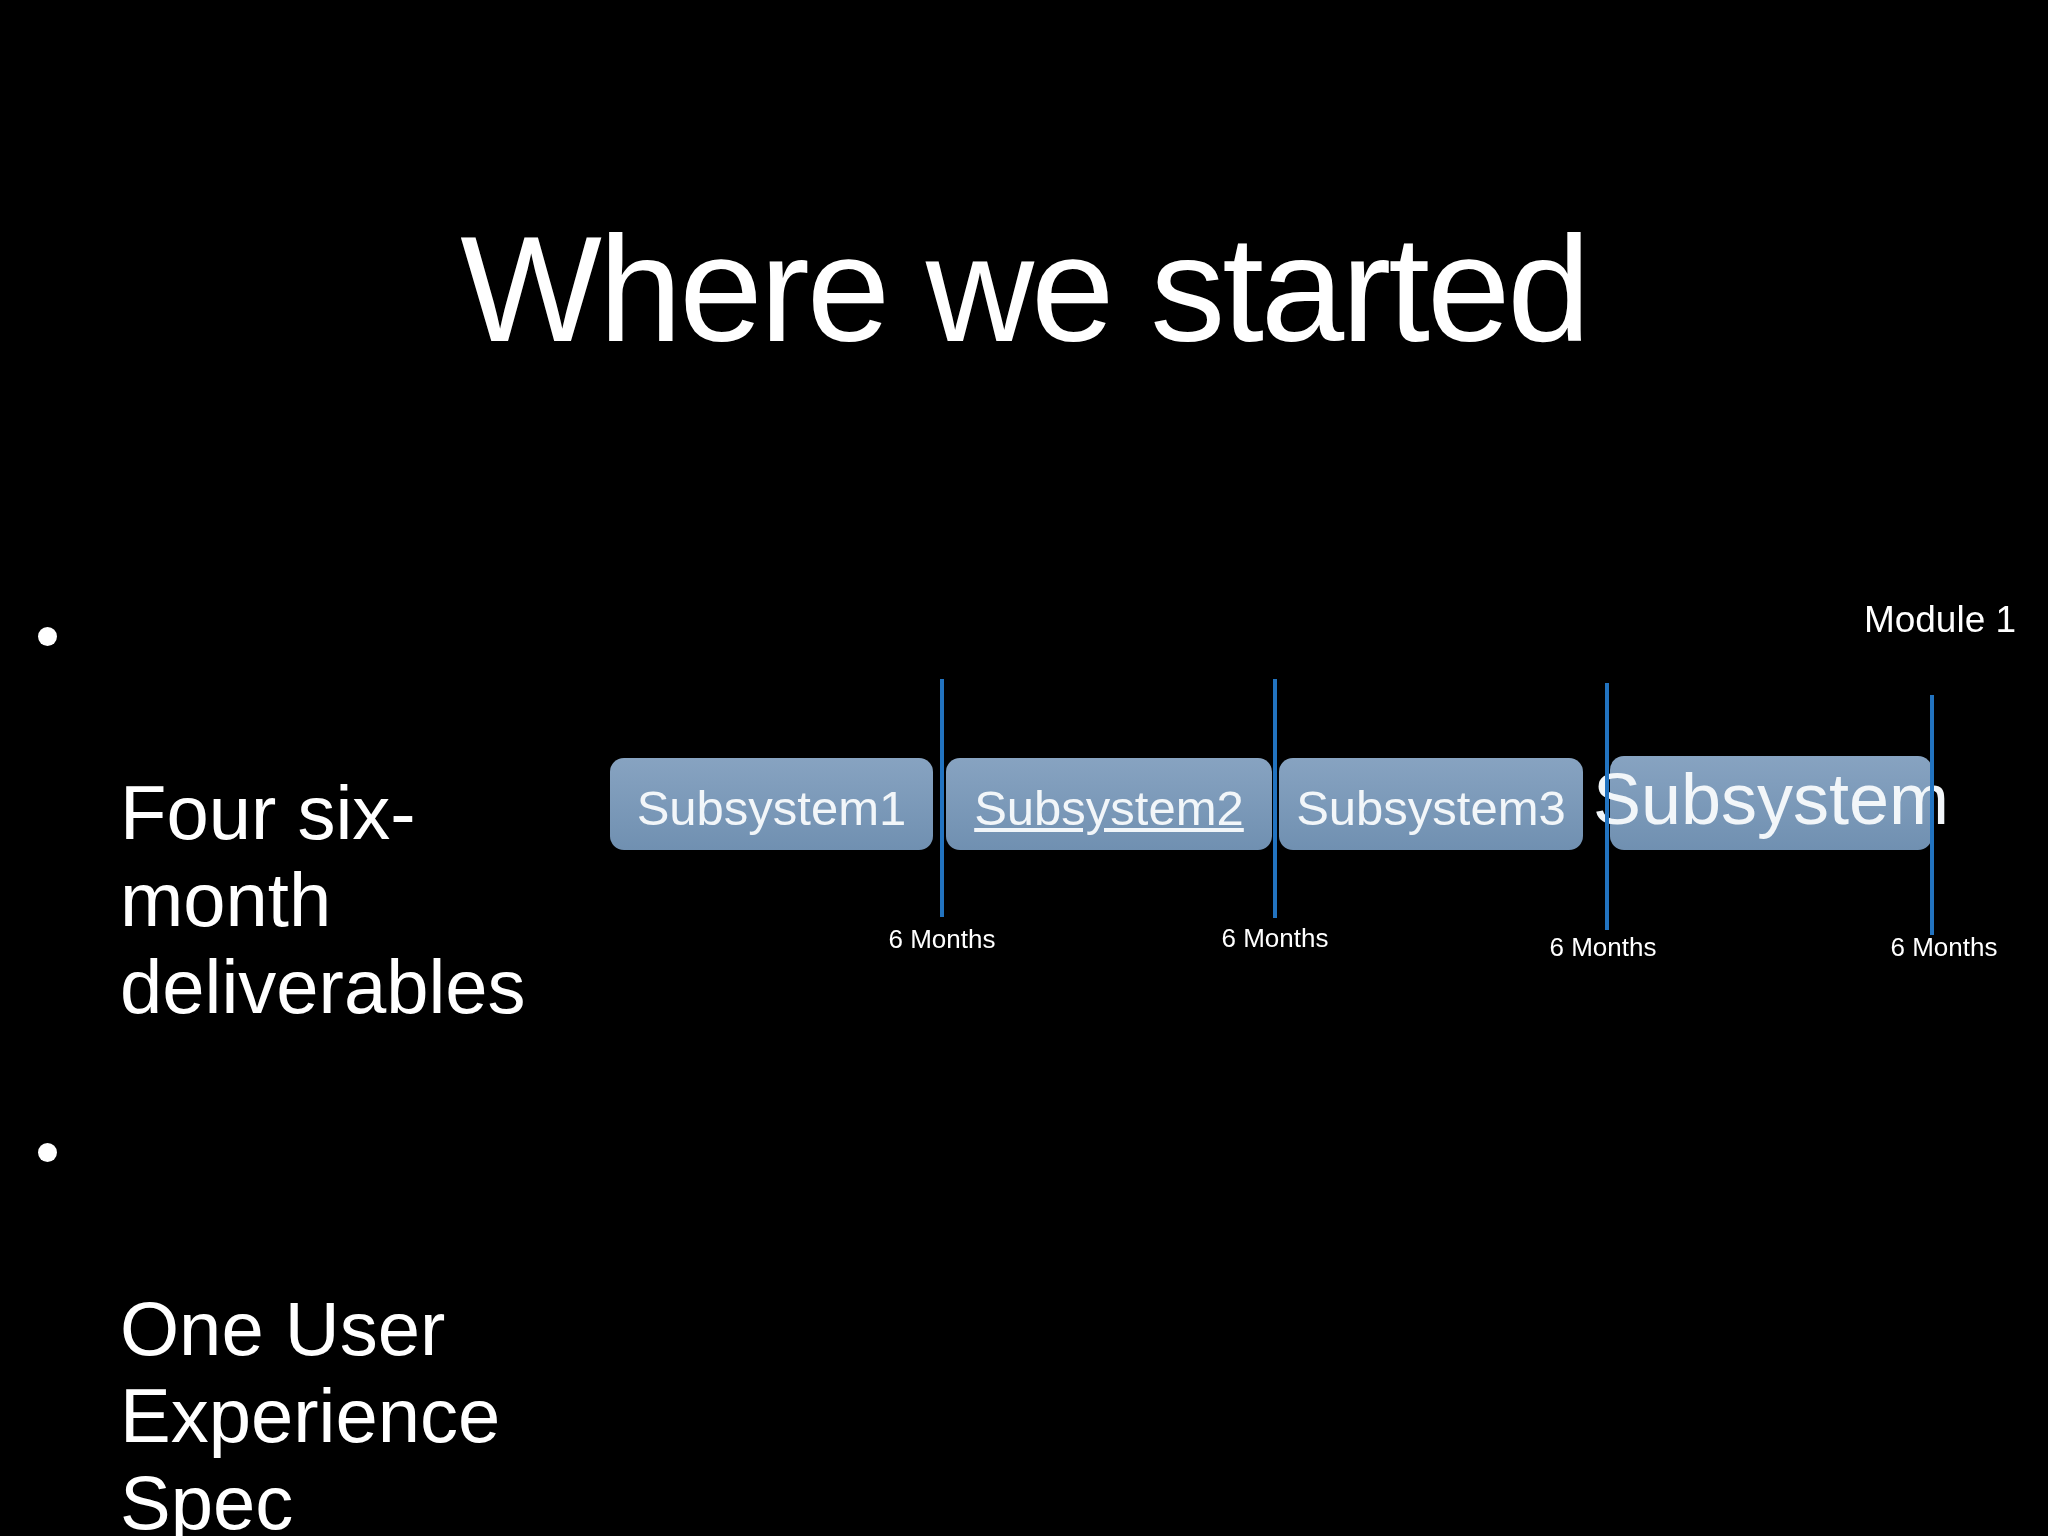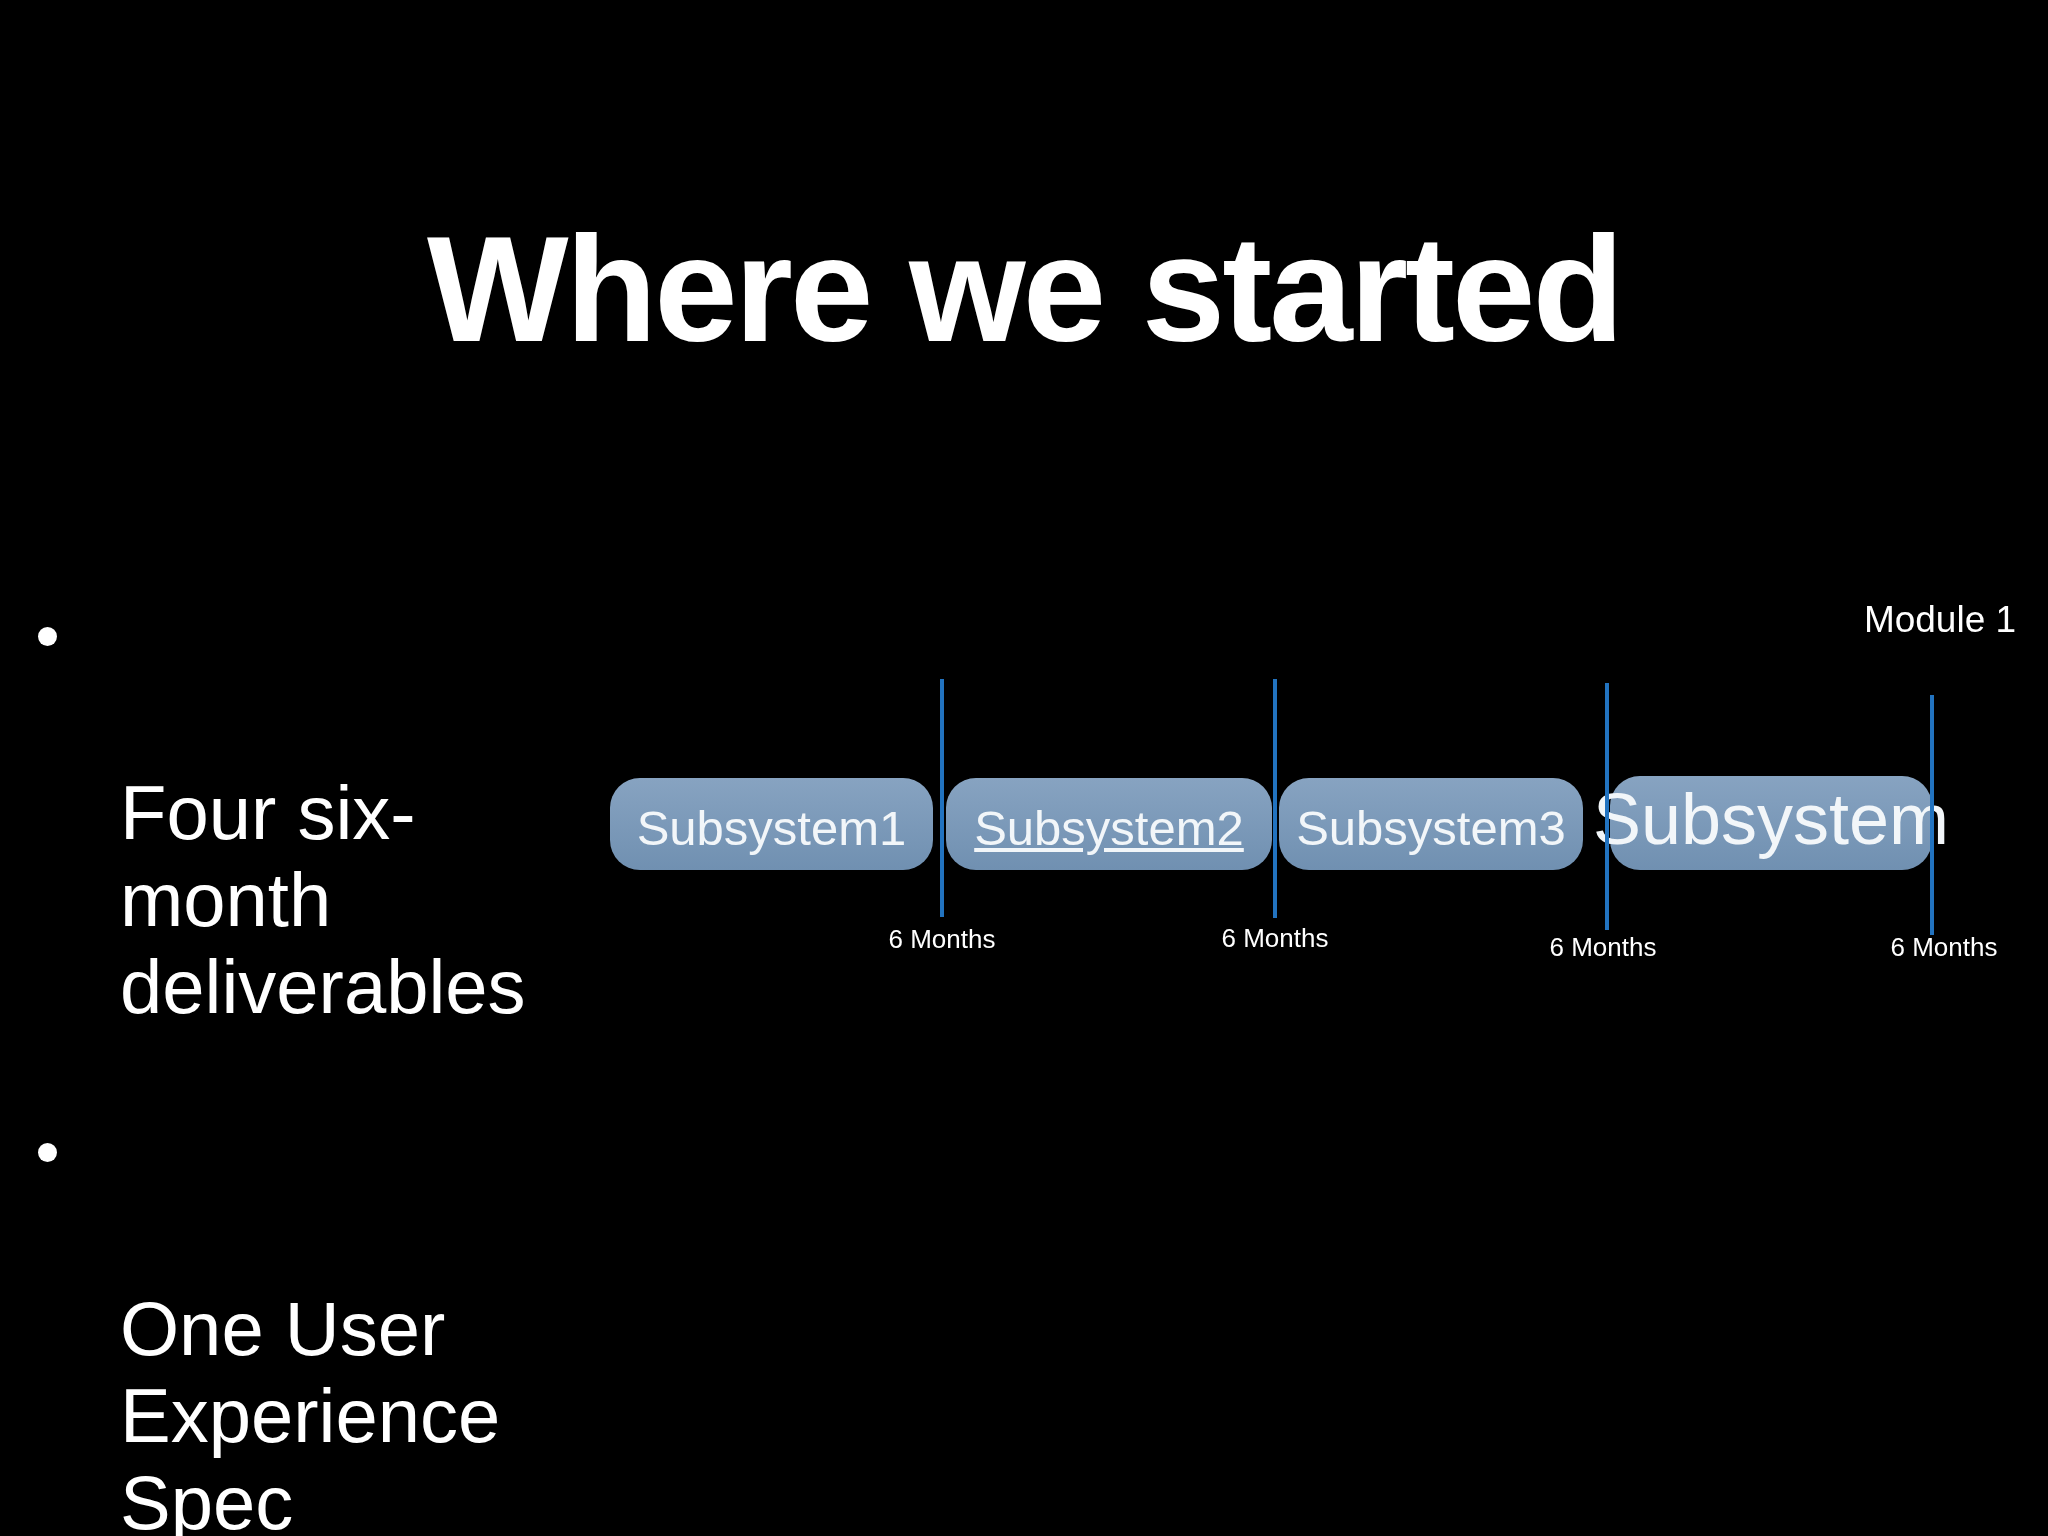--- a/index.html
+++ b/index.html
@@ -26,21 +26,21 @@
 
   
   .slide-title {
     position: absolute;
     top: 113px;
     left: 0;
     width: 100%;
     text-align: center;
     font-size: 150px;
     line-height: 1;
-    font-weight: 700;
+    font-weight: 400;
     letter-spacing: -3px;
     color: var(--text, #fff);
   }
 
   
   .bullets {
     position: absolute;
     left: 0;
     top: 595px;
     width: 520px;
@@ -67,29 +67,28 @@
     border-radius: 50%;
     background: var(--text, #fff);
   }
 
   
   .subsystem-box {
     position: absolute;
     top: 758px;
     height: 92px;
     box-sizing: border-box;
-    border-radius: 30px;
+    border-radius: 14px;
     background: linear-gradient(180deg, var(--box-top, #87a3c1), var(--box-bottom, #7090b1));
     display: flex;
     align-items: center;
     justify-content: center;
     font-size: 49px;
     line-height: 1;
     color: #f2f6f9;
-    margin-top: 20px;
   }
   .subsystem-box.b1 { left: 610px;  width: 323px; padding-top: 8px; }
   .subsystem-box.b2 { left: 946px;  width: 326px; padding-top: 8px; text-decoration: underline; }
   .subsystem-box.b3 { left: 1279px; width: 304px; padding-top: 8px; justify-content: center; }
   .subsystem-box.b4 { left: 1610px; width: 322px; top: 756px; height: 94px; font-size: 72px; padding-bottom: 8px; }
 
   .divider {
     position: absolute;
     width: 4px;
     background: var(--divider, #2273c0);

